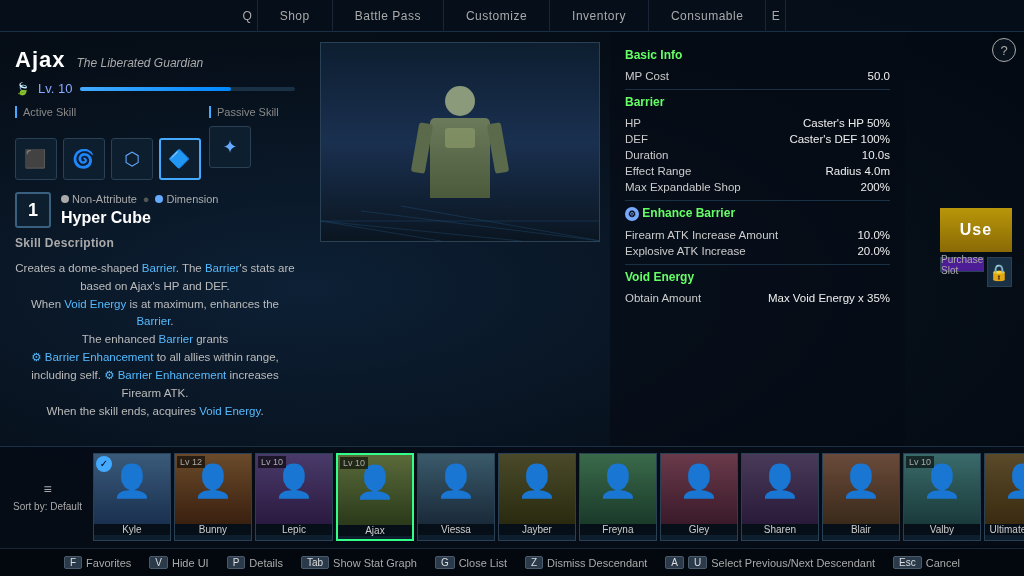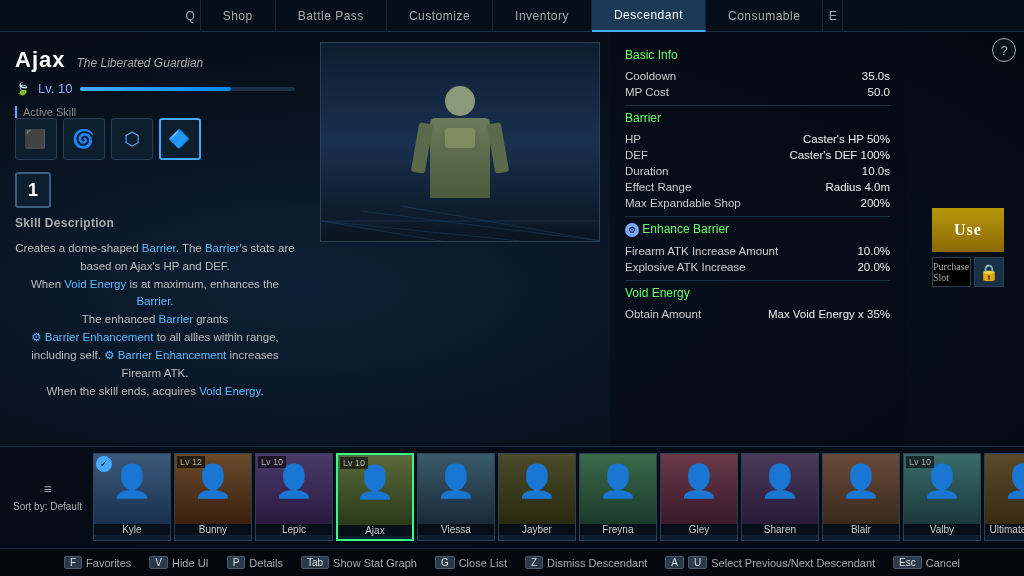--- a/index.html
+++ b/index.html
@@ -120,21 +120,21 @@
       height: 100%;
       width: 70%;
       background: linear-gradient(90deg, #4af, #08f);
       border-radius: 2px;
     }
     .skill-label {
       font-size: 11px;
       color: #888;
       border-left: 2px solid #4af;
       padding-left: 6px;
-      margin-bottom: 0;
+      margin-bottom: 20px;
     }
     .skills-row {
       display: flex;
       gap: 6px;
       align-items: center;
     }
     .skill-slot {
       width: 42px;
       height: 42px;
       background: #0d1e2e;
@@ -250,21 +250,21 @@
       width: 295px;
       padding: 12px 15px;
       background: rgba(5,12,22,0.7);
       flex-shrink: 0;
       font-size: 12px;
     }
 
     .info-section-title {
       color: #6f6;
       font-size: 12px;
-      font-weight: normal;
+      font-weight: bold;
       margin-bottom: 6px;
       margin-top: 4px;
     }
     .info-row {
       display: flex;
       justify-content: space-between;
       align-items: center;
       padding: 2px 0;
       color: #ccc;
       font-size: 11.5px;
@@ -376,24 +376,24 @@
       justify-content: center;
       cursor: pointer;
       letter-spacing: 1px;
     }
     .purchase-row {
       display: flex;
       gap: 3px;
     }
     .purchase-btn {
       flex: 1;
-      background: #000000;
+      background: #4c1d95;
       color: #aaa;
       font-size: 10px;
-      height: 30px;
+      height: 15px;
       display: flex;
       align-items: center;
       justify-content: center;
       cursor: pointer;
       border: 1px solid #2a4055;
     }
     .lock-btn {
       width: 30px;
       height: 30px;
       background: #1a3045;
@@ -506,21 +506,20 @@
 <body>
 
 <div class="bg"></div>
 
 <nav class="top-nav">
   <div class="nav-icon">Q</div>
   <div class="nav-item">Shop</div>
   <div class="nav-item">Battle Pass</div>
   <div class="nav-item">Customize</div>
   <div class="nav-item">Inventory</div>
-  <div class="nav-item active">Descendant</div>
   <div class="nav-item">Consumable</div>
   <div class="nav-icon">E</div>
 </nav>
 
 <div class="help-btn">?</div>
 
 <div class="main">
 
   <div class="left-panel">
     <div style="display:flex;align-items:baseline;gap:6px;margin-bottom:4px;">
@@ -547,25 +546,47 @@
             <span class="skill-icon-sym">🌀</span>
           </div>
           <div class="skill-slot">
             <span class="skill-icon-sym">⬡</span>
           </div>
           <div class="skill-slot active">
             <span class="skill-icon-sym">🔷</span>
           </div>
         </div>
       </div>
+      <div class="skills-group">
+        <div class="passive-label">Passive Skill</div>
+        <div class="skills-row">
+          <div class="skill-slot">
+            <span class="skill-icon-sym">✦</span>
+          </div>
+        </div>
+      </div>
     </div>
 
     <div style="margin-top:12px;">
       <div class="skill-info-box">
         <div class="skill-num">1</div>
+        <div>
+          <div class="skill-attrs">
+            <span class="skill-attr-tag">
+              <span class="dot-icon" style="background:#aaa;"></span>
+              <span>Non-Attribute</span>
+            </span>
+            <span style="color:#555;">●</span>
+            <span class="skill-attr-tag">
+              <span class="dot-icon" style="background:#6af;"></span>
+              <span>Dimension</span>
+            </span>
+          </div>
+          <div class="skill-name-big">Hyper Cube</div>
+        </div>
       </div>
 
       <div style="margin-top:8px;font-size:12px;color:#aaa;font-weight:bold;letter-spacing:0.3px;">Skill Description</div>
       <div class="skill-description">
         Creates a dome-shaped <span class="highlight-blue">Barrier</span>. The <span class="highlight-blue">Barrier</span>'s stats are based on Ajax's HP and DEF.<br>
         When <span class="highlight-blue">Void Energy</span> is at maximum, enhances the <span class="highlight-blue">Barrier</span>.<br>
         The enhanced <span class="highlight-blue">Barrier</span> grants<br>
         <span class="highlight-blue">⚙ Barrier Enhancement</span> to all allies within range, including self. <span class="highlight-blue">⚙ Barrier Enhancement</span> increases Firearm ATK.<br>
         When the skill ends, acquires <span class="highlight-blue">Void Energy</span>.
       </div>
@@ -590,24 +611,20 @@
         <line x1="80" y1="5" x2="280" y2="40" stroke="#4af" stroke-width="0.5"></line>
         <line x1="0" y1="20" x2="200" y2="40" stroke="#4af" stroke-width="0.5"></line>
         <line x1="0" y1="20" x2="120" y2="40" stroke="#4af" stroke-width="0.5"></line>
       </svg>
     </div>
   </div>
 
   <div class="right-panel">
     <div class="info-section-title">Basic Info</div>
     <div class="info-row">
-      <span>Cooldown</span>
-      <span class="val">35.0s</span>
-    </div>
-    <div class="info-row">
       <span>MP Cost</span>
       <span class="val">50.0</span>
     </div>
     <div class="divider"></div>
     <div class="info-section-title">Barrier</div>
     <div class="info-row">
       <span>HP</span>
       <span class="val">Caster's HP 50%</span>
     </div>
     <div class="info-row">
@@ -641,21 +658,21 @@
     </div>
     <div class="divider"></div>
     <div class="info-section-title">Void Energy</div>
     <div class="info-row">
       <span>Obtain Amount</span>
       <span class="val">Max Void Energy x 35%</span>
     </div>
   </div>
 </div>
 
-<div style="position:absolute;right:12px;top:200px;width:88px;display:flex;flex-direction:column;gap:5px;padding:8px;font-family:Liberation Serif, serif;">
+<div style="position:absolute;right:4px;top:200px;width:88px;display:flex;flex-direction:column;gap:5px;padding:8px;">
   <div class="use-btn">Use</div>
   <div class="purchase-row">
     <div class="purchase-btn">Purchase Slot</div>
     <div class="lock-btn">
       <span>🔒</span>
     </div>
   </div>
 </div>
 
 <div class="chars-bar">

